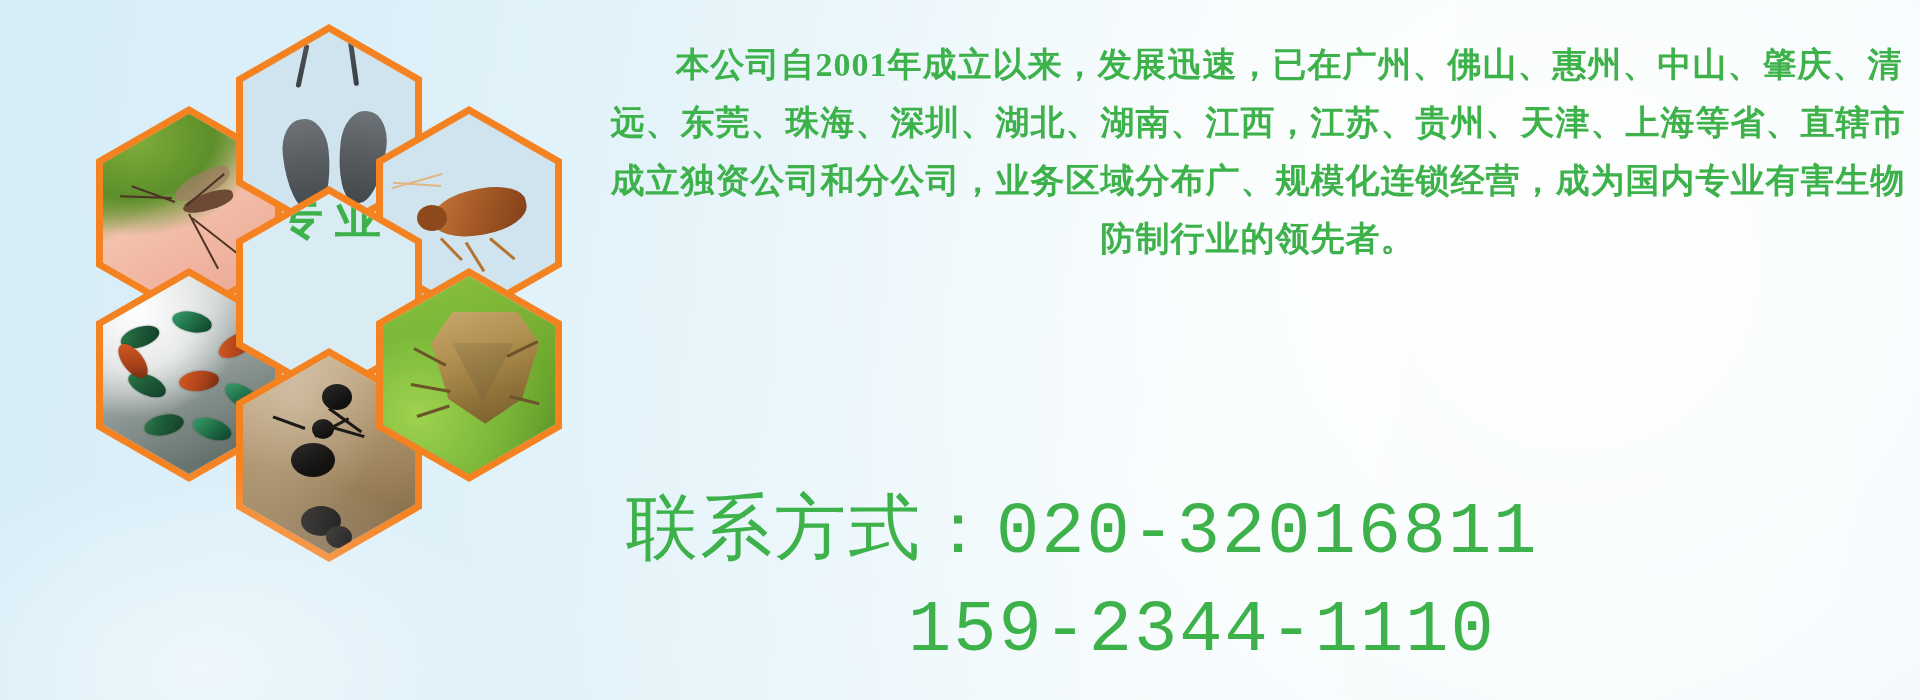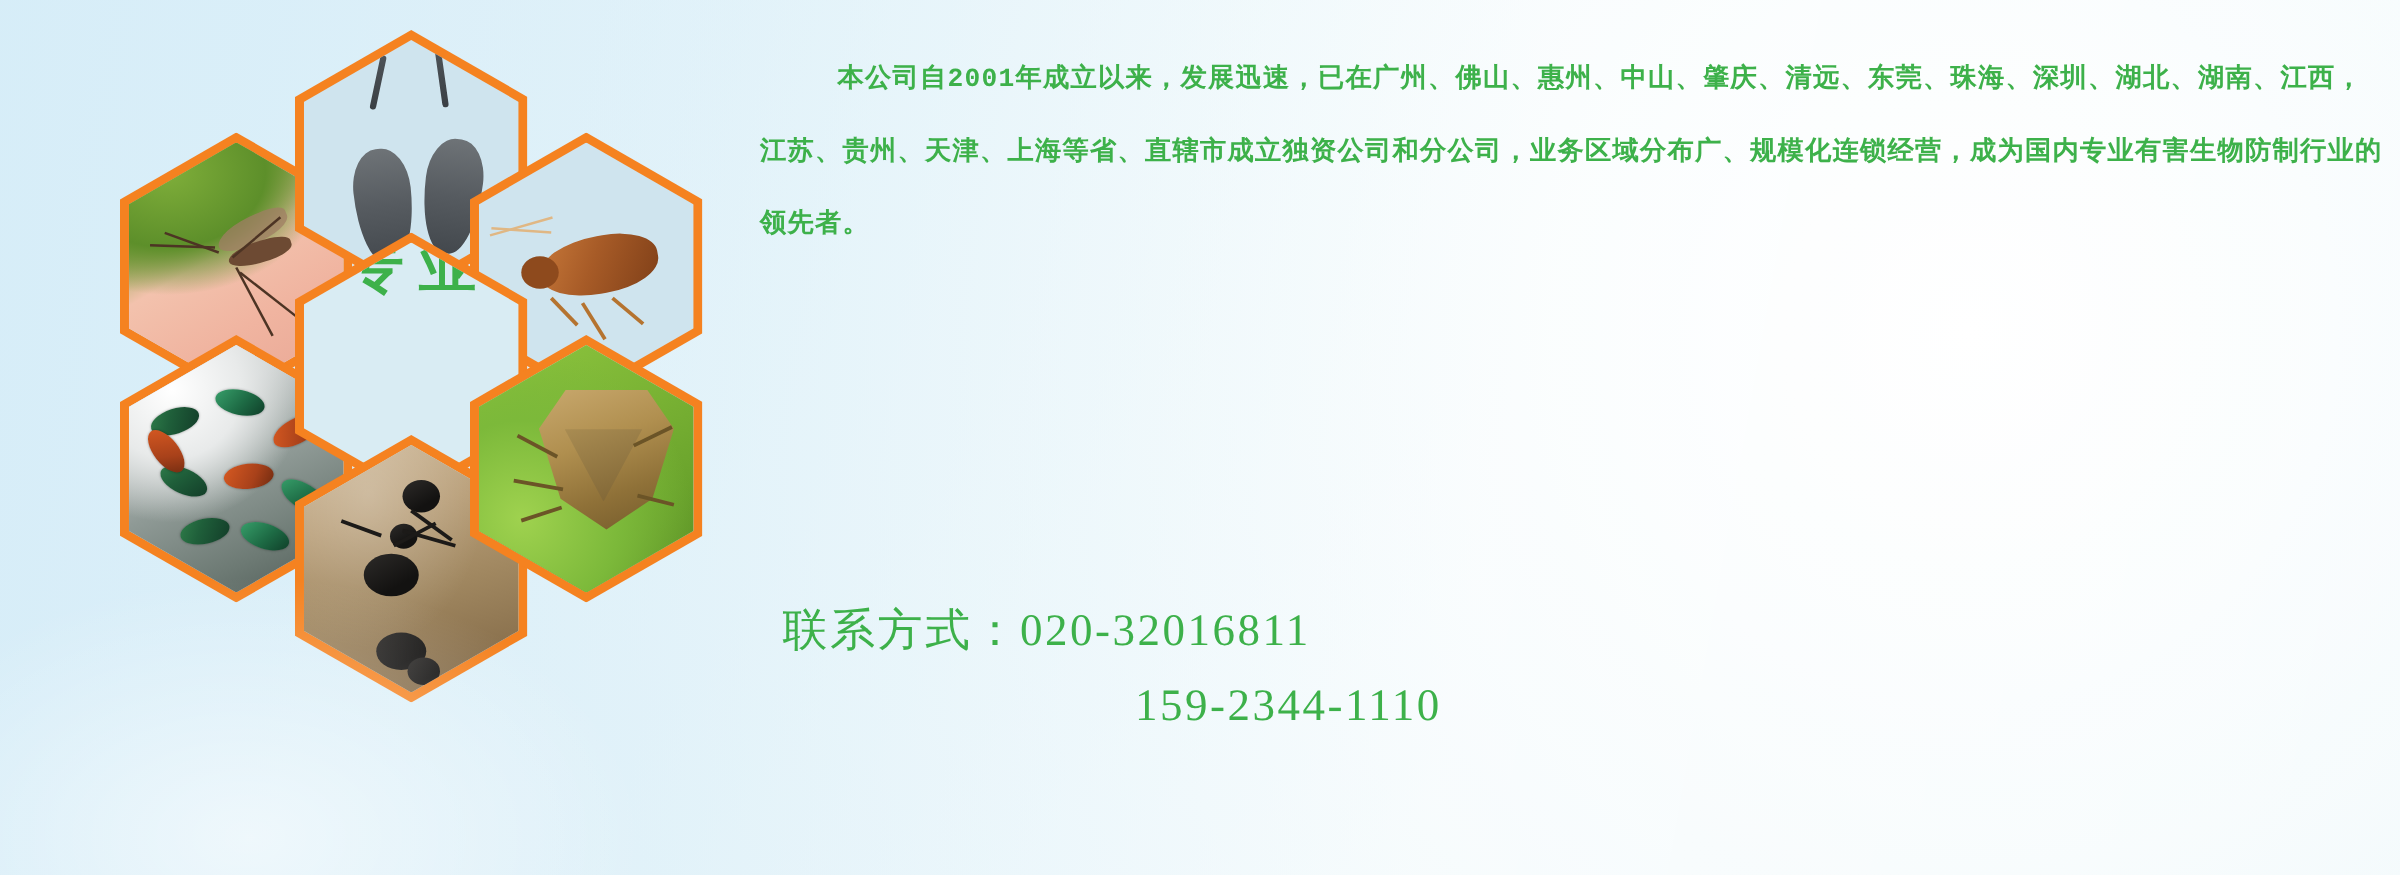--- a/index.html
+++ b/index.html
@@ -47,21 +47,21 @@
   .hex.h-roach{left:298px;top:110px;}
   .hex.h-flies{left:18px;top:272px;}
   .hex.h-center{left:158px;top:190px;}
   .hex.h-ant{left:158px;top:352px;}
   .hex.h-bug{left:298px;top:272px;}
 
   .hex.h-center .inner{background:#d9ecf3;}
   .center-text{
     position:relative;z-index:3;width:100%;text-align:center;
     color:#3db14a;font-weight:bold;line-height:1.02;
-    font-family:Liberation Mono, monospace;
+    font-family:Liberation Sans, sans-serif;
   }
   .center-text .l1{display:block;font-size:46px;letter-spacing:12px;text-indent:12px;}
   .center-text .l2{display:block;font-size:46px;letter-spacing:12px;text-indent:12px;margin-top:14px;}
 
   
   .art.mosquito{
     background:
       radial-gradient(ellipse 120% 80% at 18% 12%, #7fae3a 0%, #5d8f2a 38%, rgba(93,143,42,0) 62%),
       linear-gradient(150deg,#8cb63f 0%,#6f9c2e 22%,#f3c2ad 44%,#f0b4a0 68%,#e8a694 100%);
   }
@@ -113,28 +113,29 @@
   .art.bug .shield{position:absolute;left:28%;top:18%;width:108px;height:112px;
     background:linear-gradient(160deg,#c8a86d 0%,#b08f4f 38%,#8f7138 70%,#735a2b 100%);
     clip-path:polygon(20% 0%,80% 0%,100% 28%,84% 78%,50% 100%,16% 78%,0% 28%);}
   .art.bug .scut{position:absolute;left:40%;top:34%;width:62px;height:58px;background:linear-gradient(160deg,#a98c52,#7d6333);clip-path:polygon(0% 0%,100% 0%,50% 100%);}
   .art.bug .legb{position:absolute;height:3px;background:#6b5427;transform-origin:left center;}
 
   
   .content{position:absolute;left:608px;top:0;width:1300px;height:700px;z-index:5;}
   .para{
     position:absolute;left:0;top:36px;width:1300px;
-    color:#3db14a;font-weight:bold;font-size:21px;line-height:58px;
+    color:#3db14a;font-weight:bold;font-size:34px;line-height:58px;
     letter-spacing:1px;text-indent:62px;
-    font-family:Liberation Mono, monospace;
+    font-family:Liberation Serif, serif;
+    text-align:center;
   }
   .contact{position:absolute;left:0px;top:480px;width:1300px;}
   .contact .line{
-    color:#3db14a;font-size:36px;font-weight:normal;letter-spacing:2px;
-    font-family:Liberation Serif, serif;
+    color:#3db14a;font-size:72px;font-weight:normal;letter-spacing:2px;
+    font-family:Liberation Mono, monospace;
     white-space:nowrap;
   }
   .contact .line1{padding-left:18px;}
   .contact .line2{padding-left:300px;margin-top:14px;}
 </style>
 </head>
 <body>
 
 <div id="banner">
 

